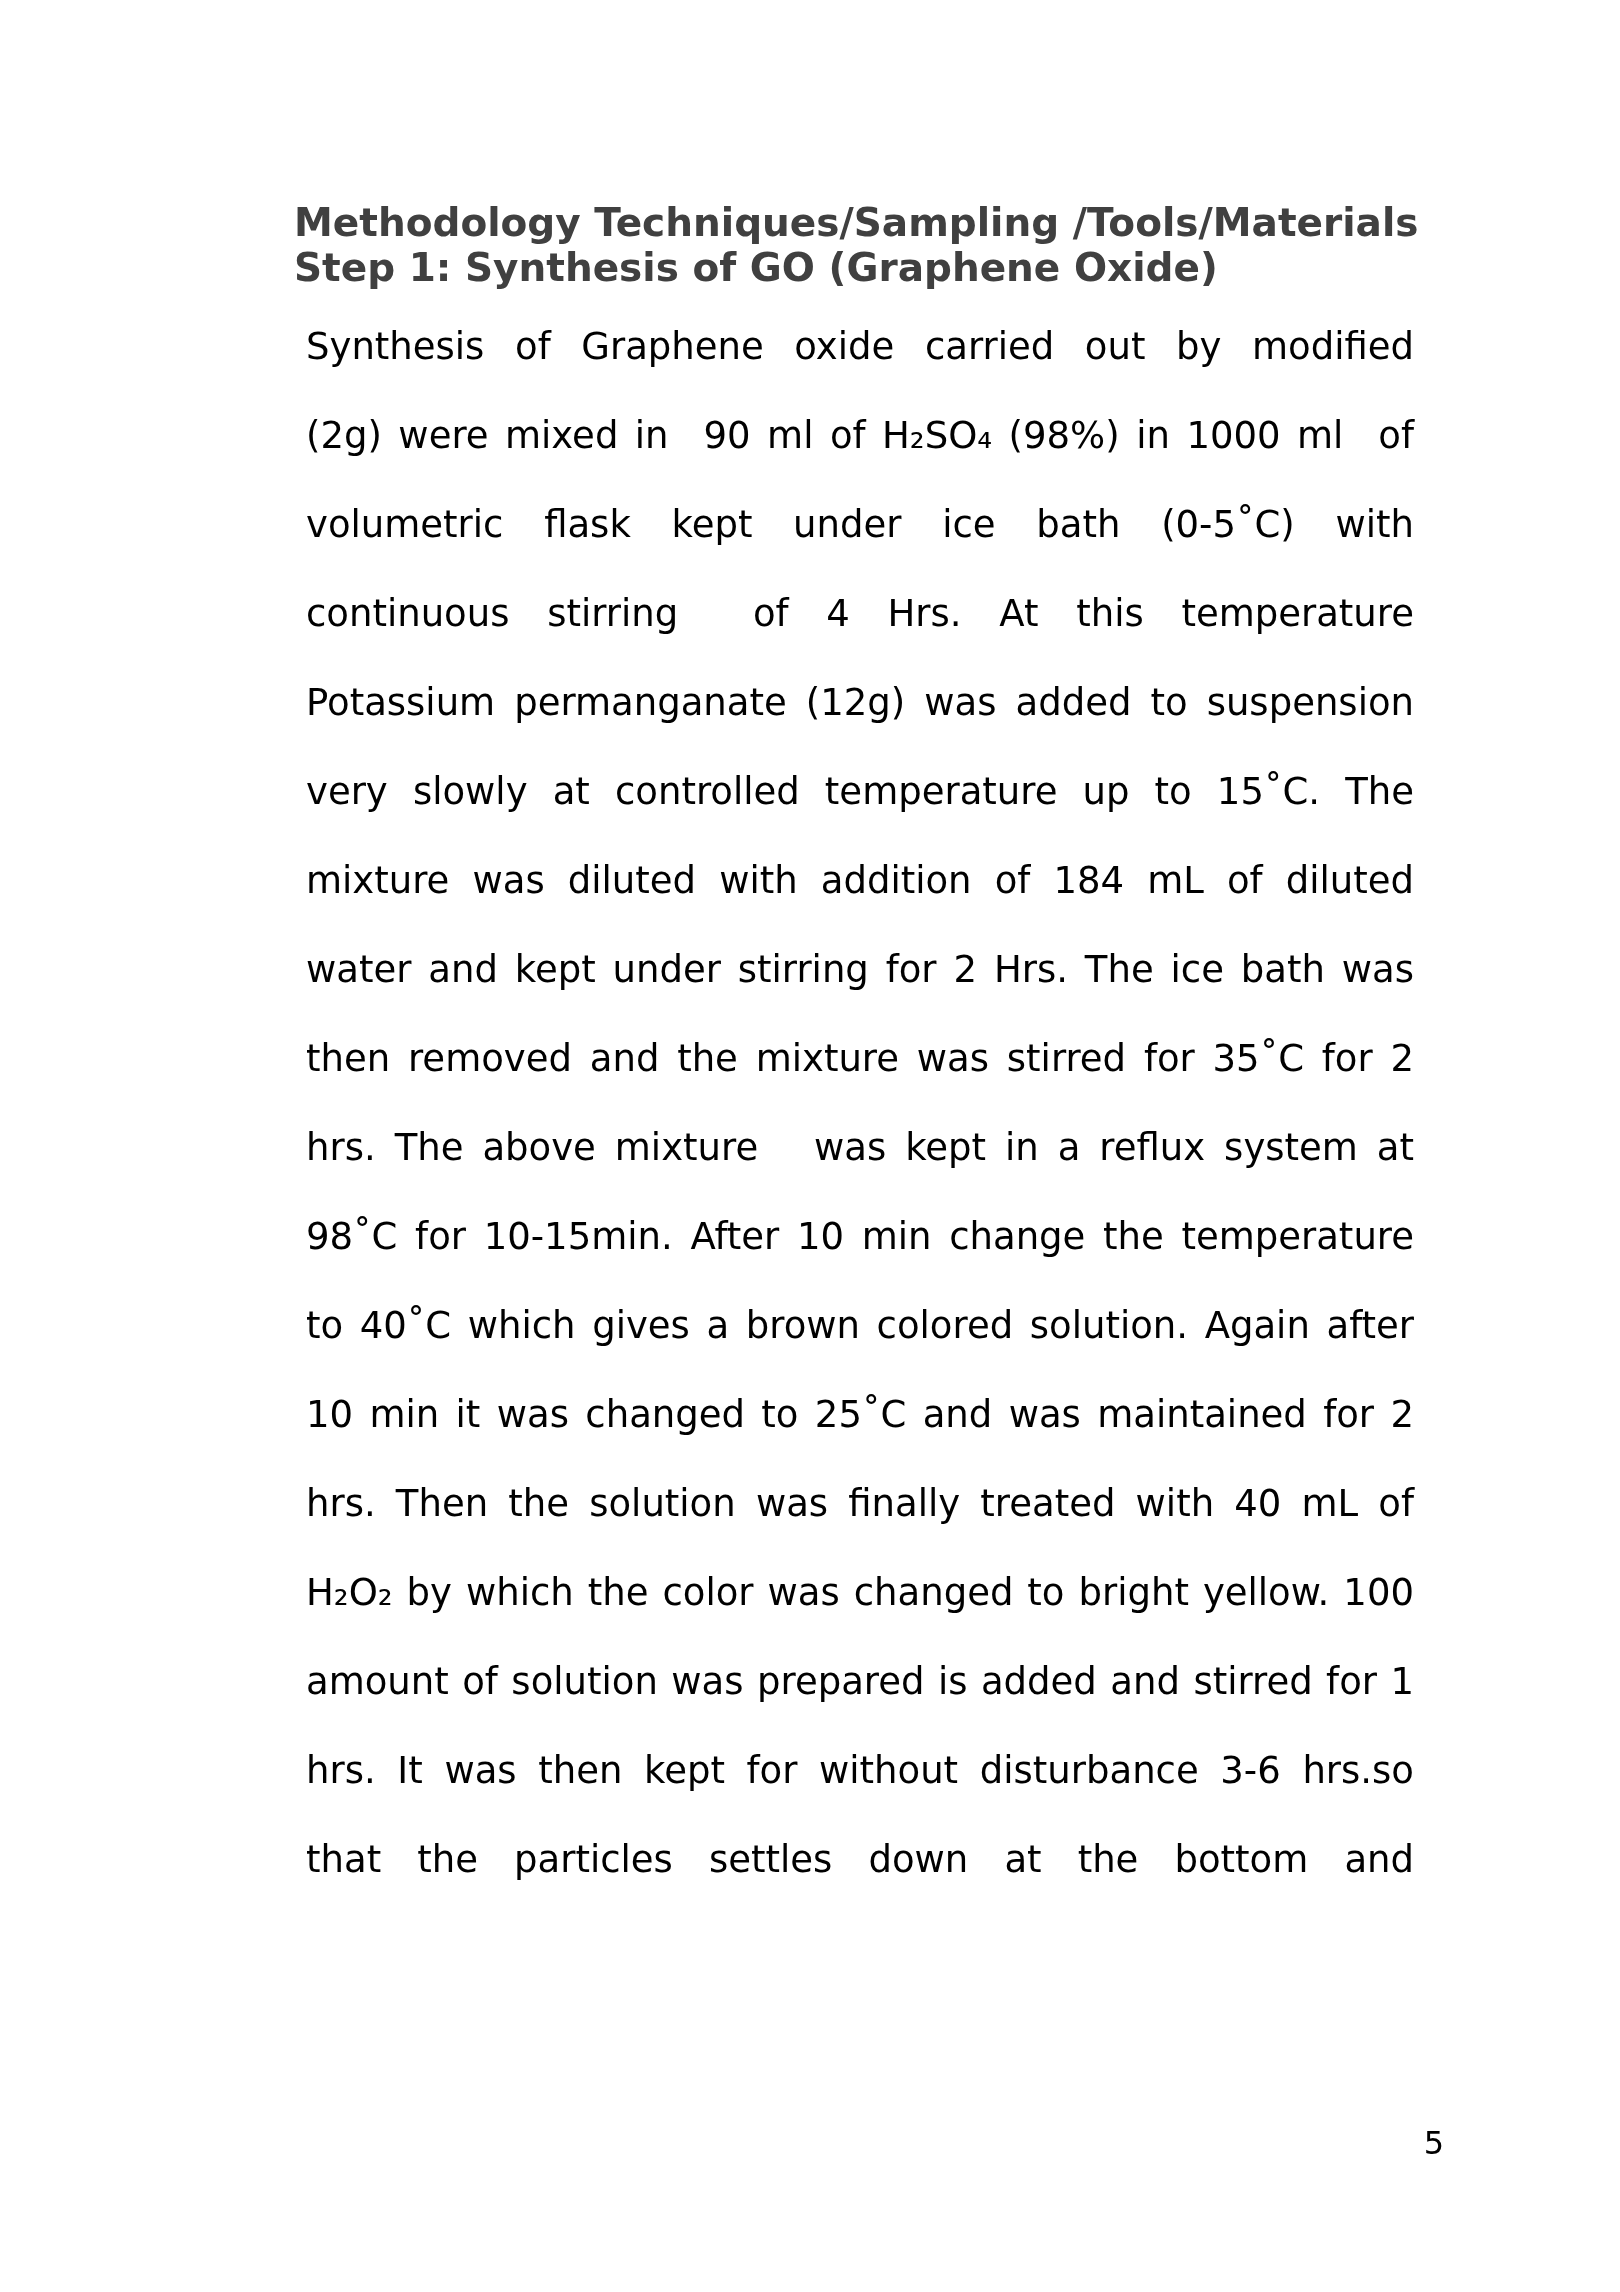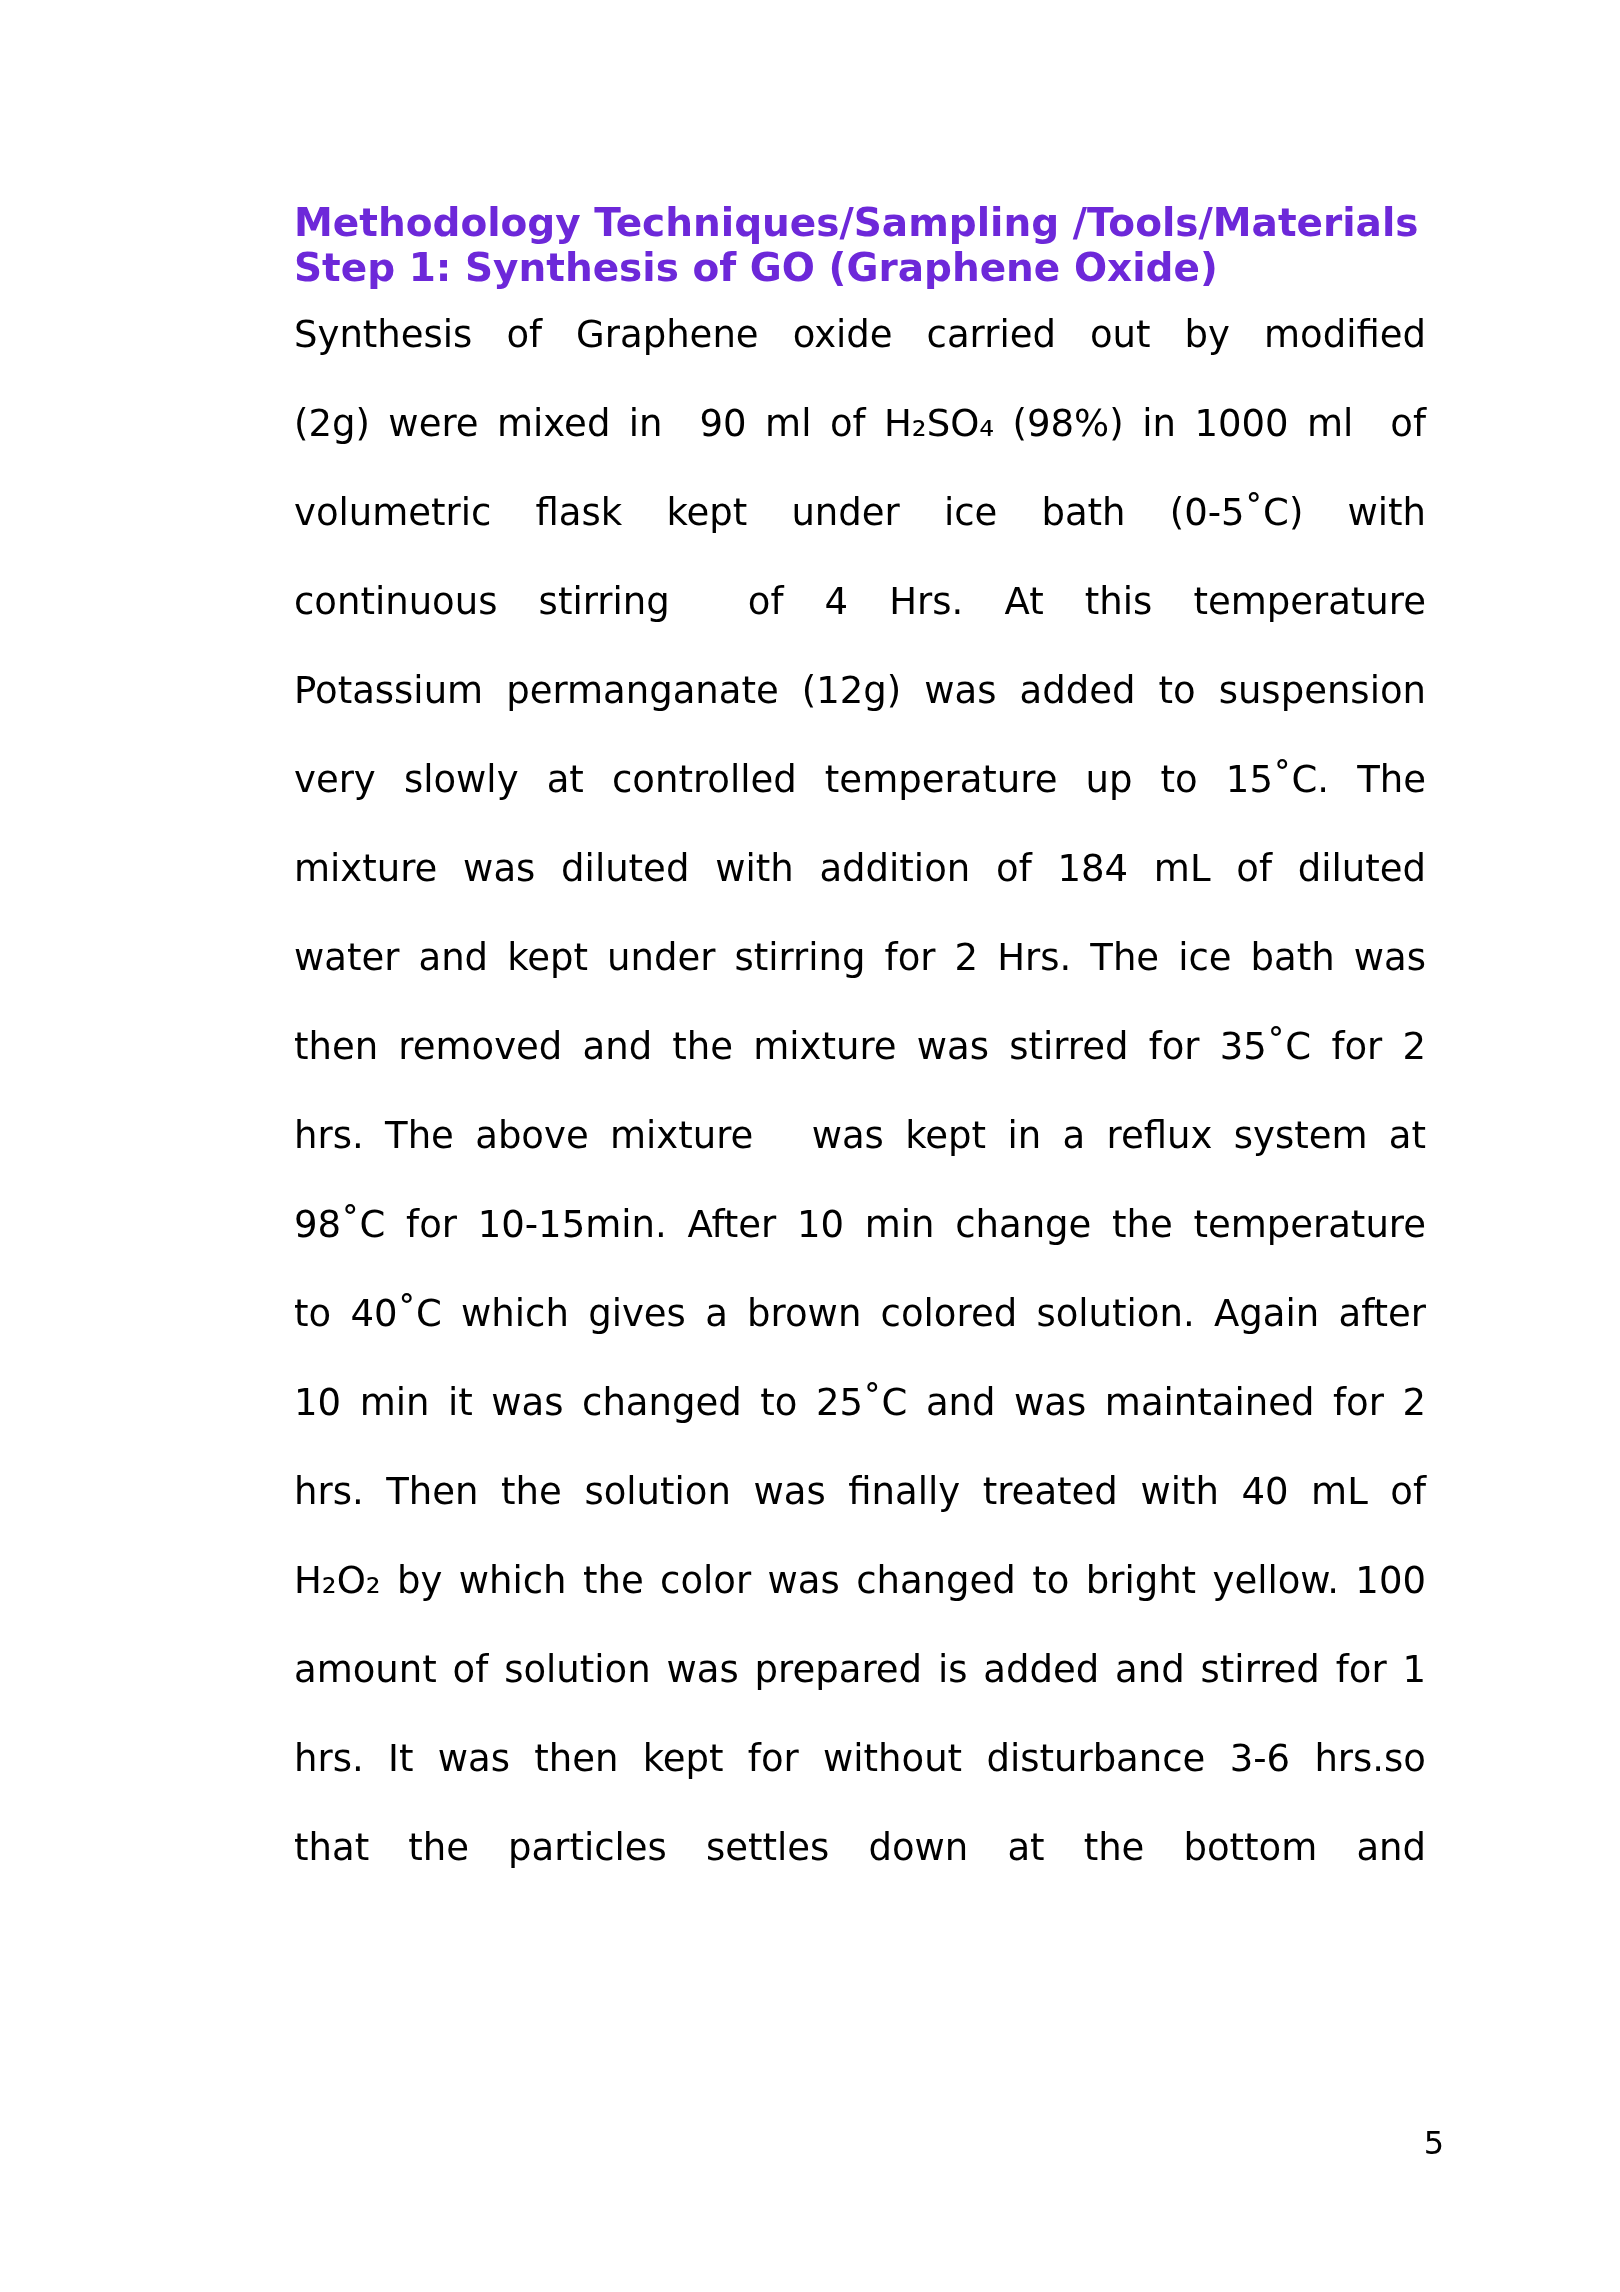--- a/index.html
+++ b/index.html
@@ -21,28 +21,28 @@
     left: 294px;
     top: 200px;
     width: 1132px;
   }
   .heading {
     margin: 0;
     padding: 0;
     font-size: 39px;
     line-height: 45px;
     font-weight: bold;
-    color: #6d28d9;
+    color: #404040;
   }
   .hline {
     display: block;
     white-space: nowrap;
   }
   .body-block {
-    margin: 0;
+    margin: 12px;
     padding: 0;
   }
   .body-line {
     font-size: 37px;
     line-height: 89px;
     text-align: justify;
     -moz-text-align-last: justify;
     text-align-last: justify;
     text-justify: inter-word;
     color: #000000;

